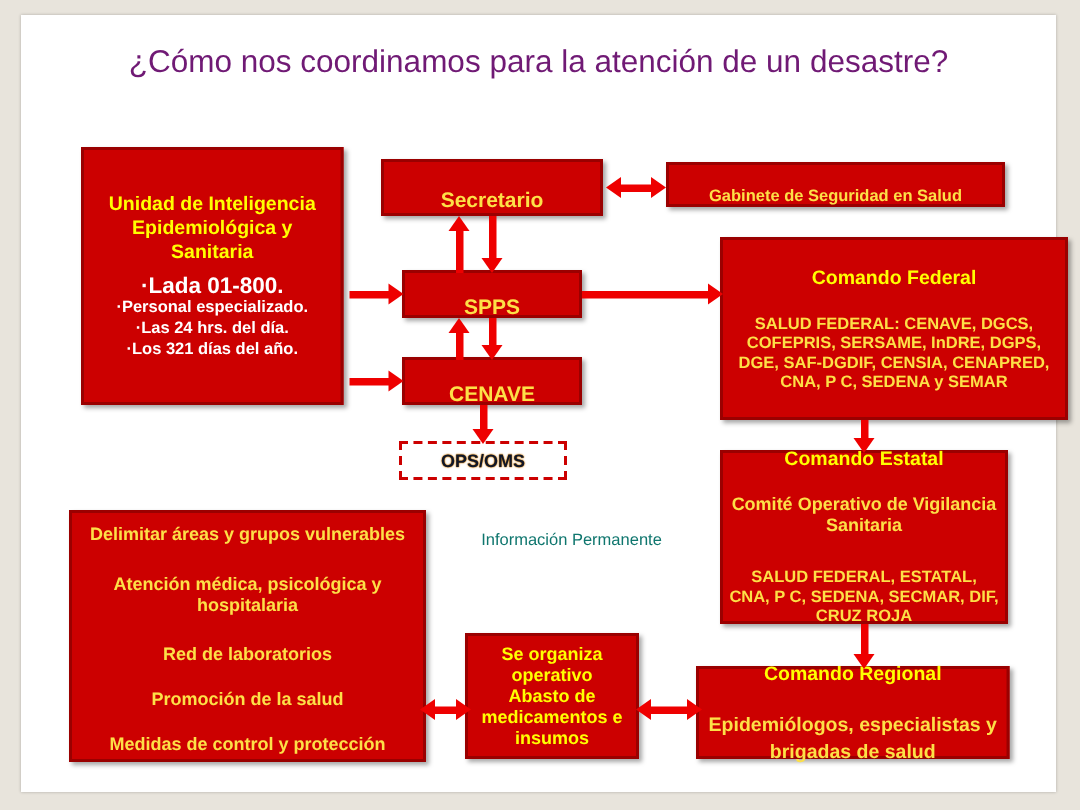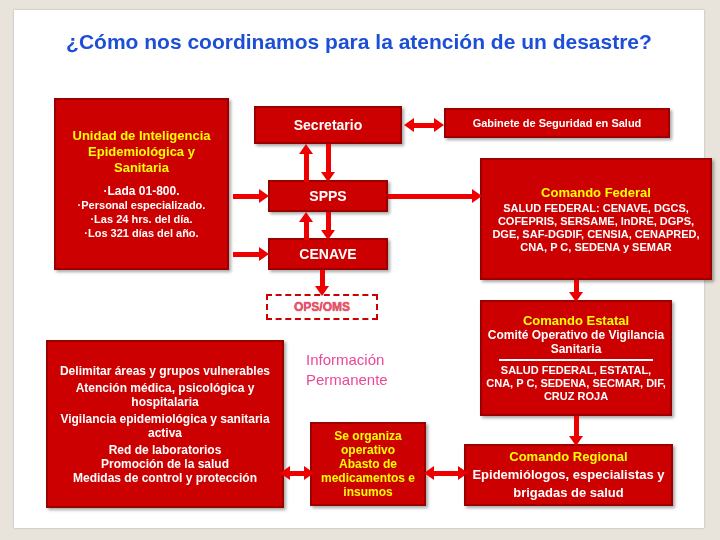--- a/index.html
+++ b/index.html
@@ -22,22 +22,22 @@
     background: #ffffff;
     box-shadow: 0 0 2px rgba(0,0,0,0.25);
   }
   #title {
     position: absolute;
     left: 40px;
     top: 18px;
     width: 610px;
     text-align: center;
     font-size: 21px;
-    font-weight: bold;
-    color: #1d4ed8;
+    font-weight: normal;
+    color: #701a75;
     line-height: 28px;
   }
 
   .box {
     position: absolute;
     background: #cc0000;
     border: 2px solid #9a0000;
     box-sizing: border-box;
     color: #ffffff;
     text-align: center;
@@ -47,48 +47,49 @@
     justify-content: center;
     font-weight: bold;
     box-shadow: 2px 2px 3px rgba(0,0,0,0.35);
     padding: 3px 4px;
   }
   .box .hdr {
     color: #ffff00;
     font-weight: bold;
   }
   .box .sub {
-    color: #ffffff;
-    font-weight: bold;
+    color: #fde047;
+    font-weight: bold;
+    margin-top: 16px;
   }
   .line {
     width: 86%;
     height: 2px;
     background: #ffffff;
     margin: 3px 0;
   }
   .dashed {
     position: absolute;
     background: #ffffff;
     border: 2px dashed #cc0000;
     box-sizing: border-box;
     display: flex;
     align-items: center;
     justify-content: center;
-    color: #ec4899;
+    color: #0f172a;
     font-weight: bold;
     font-size: 12px;
     text-shadow: 0 0 1px #cc7700, 0 0 1px #cc7700;
   }
   .plain {
     position: absolute;
-    text-align: left;
-    font-size: 15px;
+    text-align: center;
+    font-size: 11px;
     font-weight: normal;
-    color: #ec4899;
+    color: #0f766e;
     line-height: 20px;
   }
 
   
   .arrow {
     position: absolute;
   }
   .arrow .shaft-h {
     position: absolute;
     height: 5px;
@@ -131,21 +132,21 @@
 </style>
 </head>
 <body>
 
 <div id="slide">
 
   <div id="title">¿Cómo nos coordinamos para la atención de un desastre?</div>
 
   <div class="box" style="left:40px; top:88px; width:175px; height:172px;">
     <div class="hdr" style="font-size:13px; line-height:16px; margin-bottom:8px;">Unidad de Inteligencia Epidemiológica y Sanitaria</div>
-    <div style="font-size:12px; line-height:14px;">·Lada 01-800.</div>
+    <div style="font-size:15px; line-height:14px;">·Lada 01-800.</div>
     <div style="font-size:11px; line-height:14px;">·Personal especializado.</div>
     <div style="font-size:11px; line-height:14px;">·Las 24 hrs. del día.</div>
     <div style="font-size:11px; line-height:14px;">·Los 321 días del año.</div>
   </div>
 
   <div class="box" style="left:240px; top:96px; width:148px; height:38px;">
     <div class="sub" style="font-size:14px;">Secretario</div>
   </div>
 
   <div class="box" style="left:430px; top:98px; width:226px; height:30px;">
@@ -174,24 +175,23 @@
     <div class="sub" style="font-size:12px; line-height:14px;">Comité Operativo de Vigilancia Sanitaria</div>
     <div class="line"></div>
     <div class="sub" style="font-size:11px; line-height:13px;">SALUD FEDERAL, ESTATAL, CNA, P C, SEDENA, SECMAR, DIF, CRUZ ROJA</div>
   </div>
 
   <div class="box" style="left:450px; top:434px; width:209px; height:62px;">
     <div class="hdr" style="font-size:13px; margin-bottom:2px;">Comando Regional</div>
     <div class="sub" style="font-size:13px; line-height:18px;">Epidemiólogos, especialistas y brigadas de salud</div>
   </div>
 
-  <div class="box" style="left:32px; top:330px; width:238px; height:168px; justify-content:center;">
+  <div class="box" style="left:32px; top:330px; width:238px; height:168px; justify-content:flex-end;">
     <div class="sub" style="font-size:12px; line-height:14px; margin-bottom:3px;">Delimitar áreas y grupos vulnerables</div>
     <div class="sub" style="font-size:12px; line-height:14px; margin-bottom:3px;">Atención médica, psicológica y hospitalaria</div>
-    <div class="sub" style="font-size:12px; line-height:14px; margin-bottom:3px;">Vigilancia epidemiológica y sanitaria activa</div>
     <div class="sub" style="font-size:12px; line-height:14px;">Red de laboratorios</div>
     <div class="sub" style="font-size:12px; line-height:14px;">Promoción de la salud</div>
     <div class="sub" style="font-size:12px; line-height:14px;">Medidas de control y protección</div>
   </div>
 
   <div class="box" style="left:296px; top:412px; width:116px; height:84px;">
     <div class="hdr" style="font-size:12px; line-height:14px; margin-bottom:0;">Se organiza operativo</div>
     <div class="hdr" style="font-size:12px; line-height:14px;">Abasto de medicamentos e insumos</div>
   </div>
 

